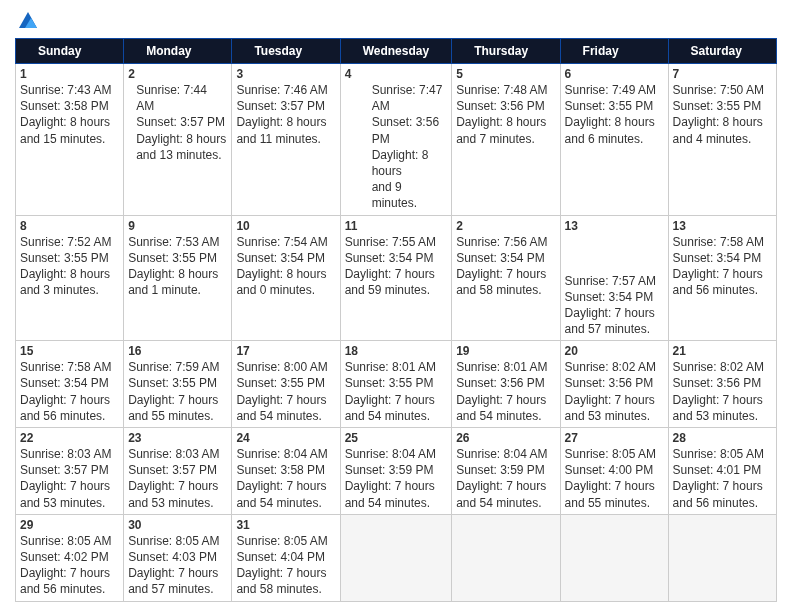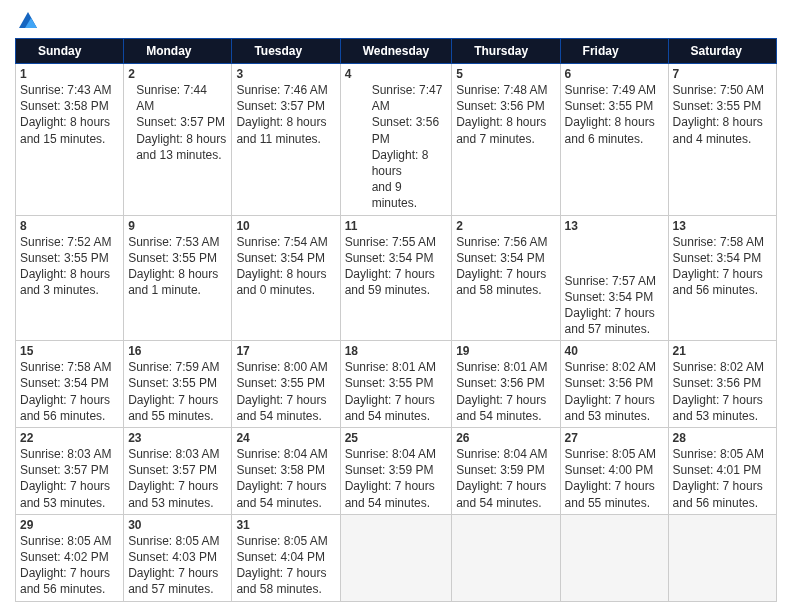--- a/index.html
+++ b/index.html
@@ -258,21 +258,21 @@
 and 54 minutes.</div>
           </td>
           <td>
             <span class="day-num">19</span>
             <div class="day-info" style="white-space: pre-line;">Sunrise: 8:01 AM
 Sunset: 3:56 PM
 Daylight: 7 hours
 and 54 minutes.</div>
           </td>
           <td>
-            <span class="day-num">40</span>
+            <span class="day-num">20</span>
             <div class="day-info" style="white-space: pre-line;">Sunrise: 8:02 AM
 Sunset: 3:56 PM
 Daylight: 7 hours
 and 53 minutes.</div>
           </td>
           <td>
             <span class="day-num">21</span>
             <div class="day-info" style="white-space: pre-line;">Sunrise: 8:02 AM
 Sunset: 3:56 PM
 Daylight: 7 hours

